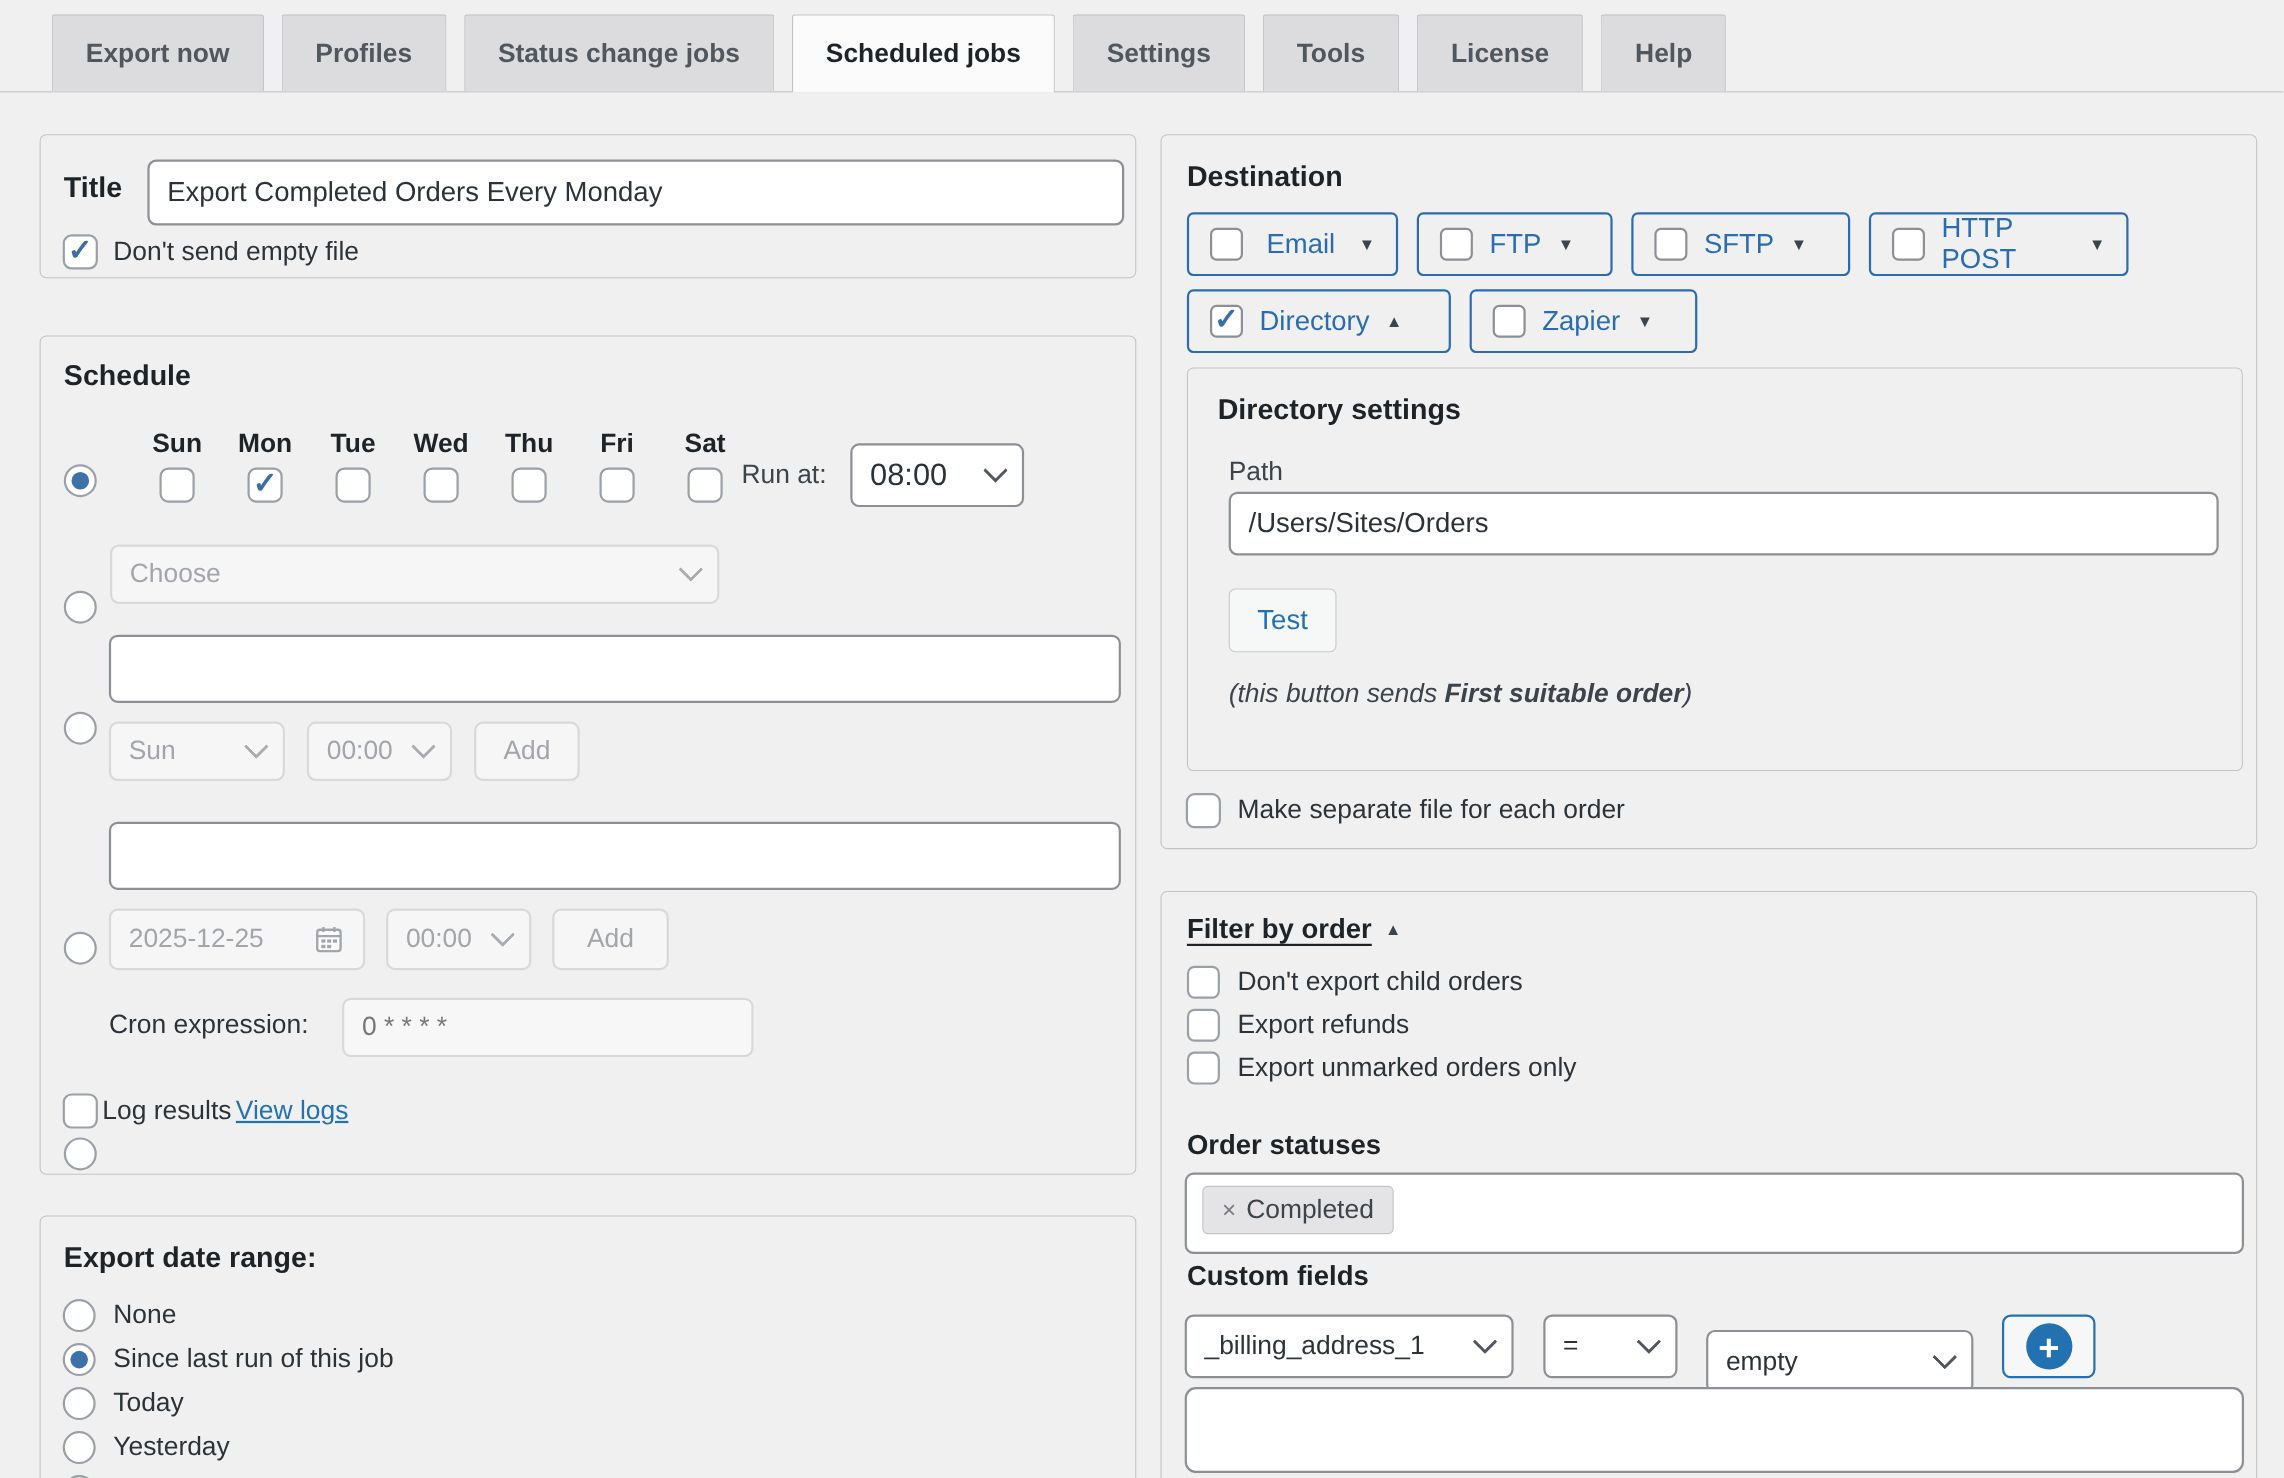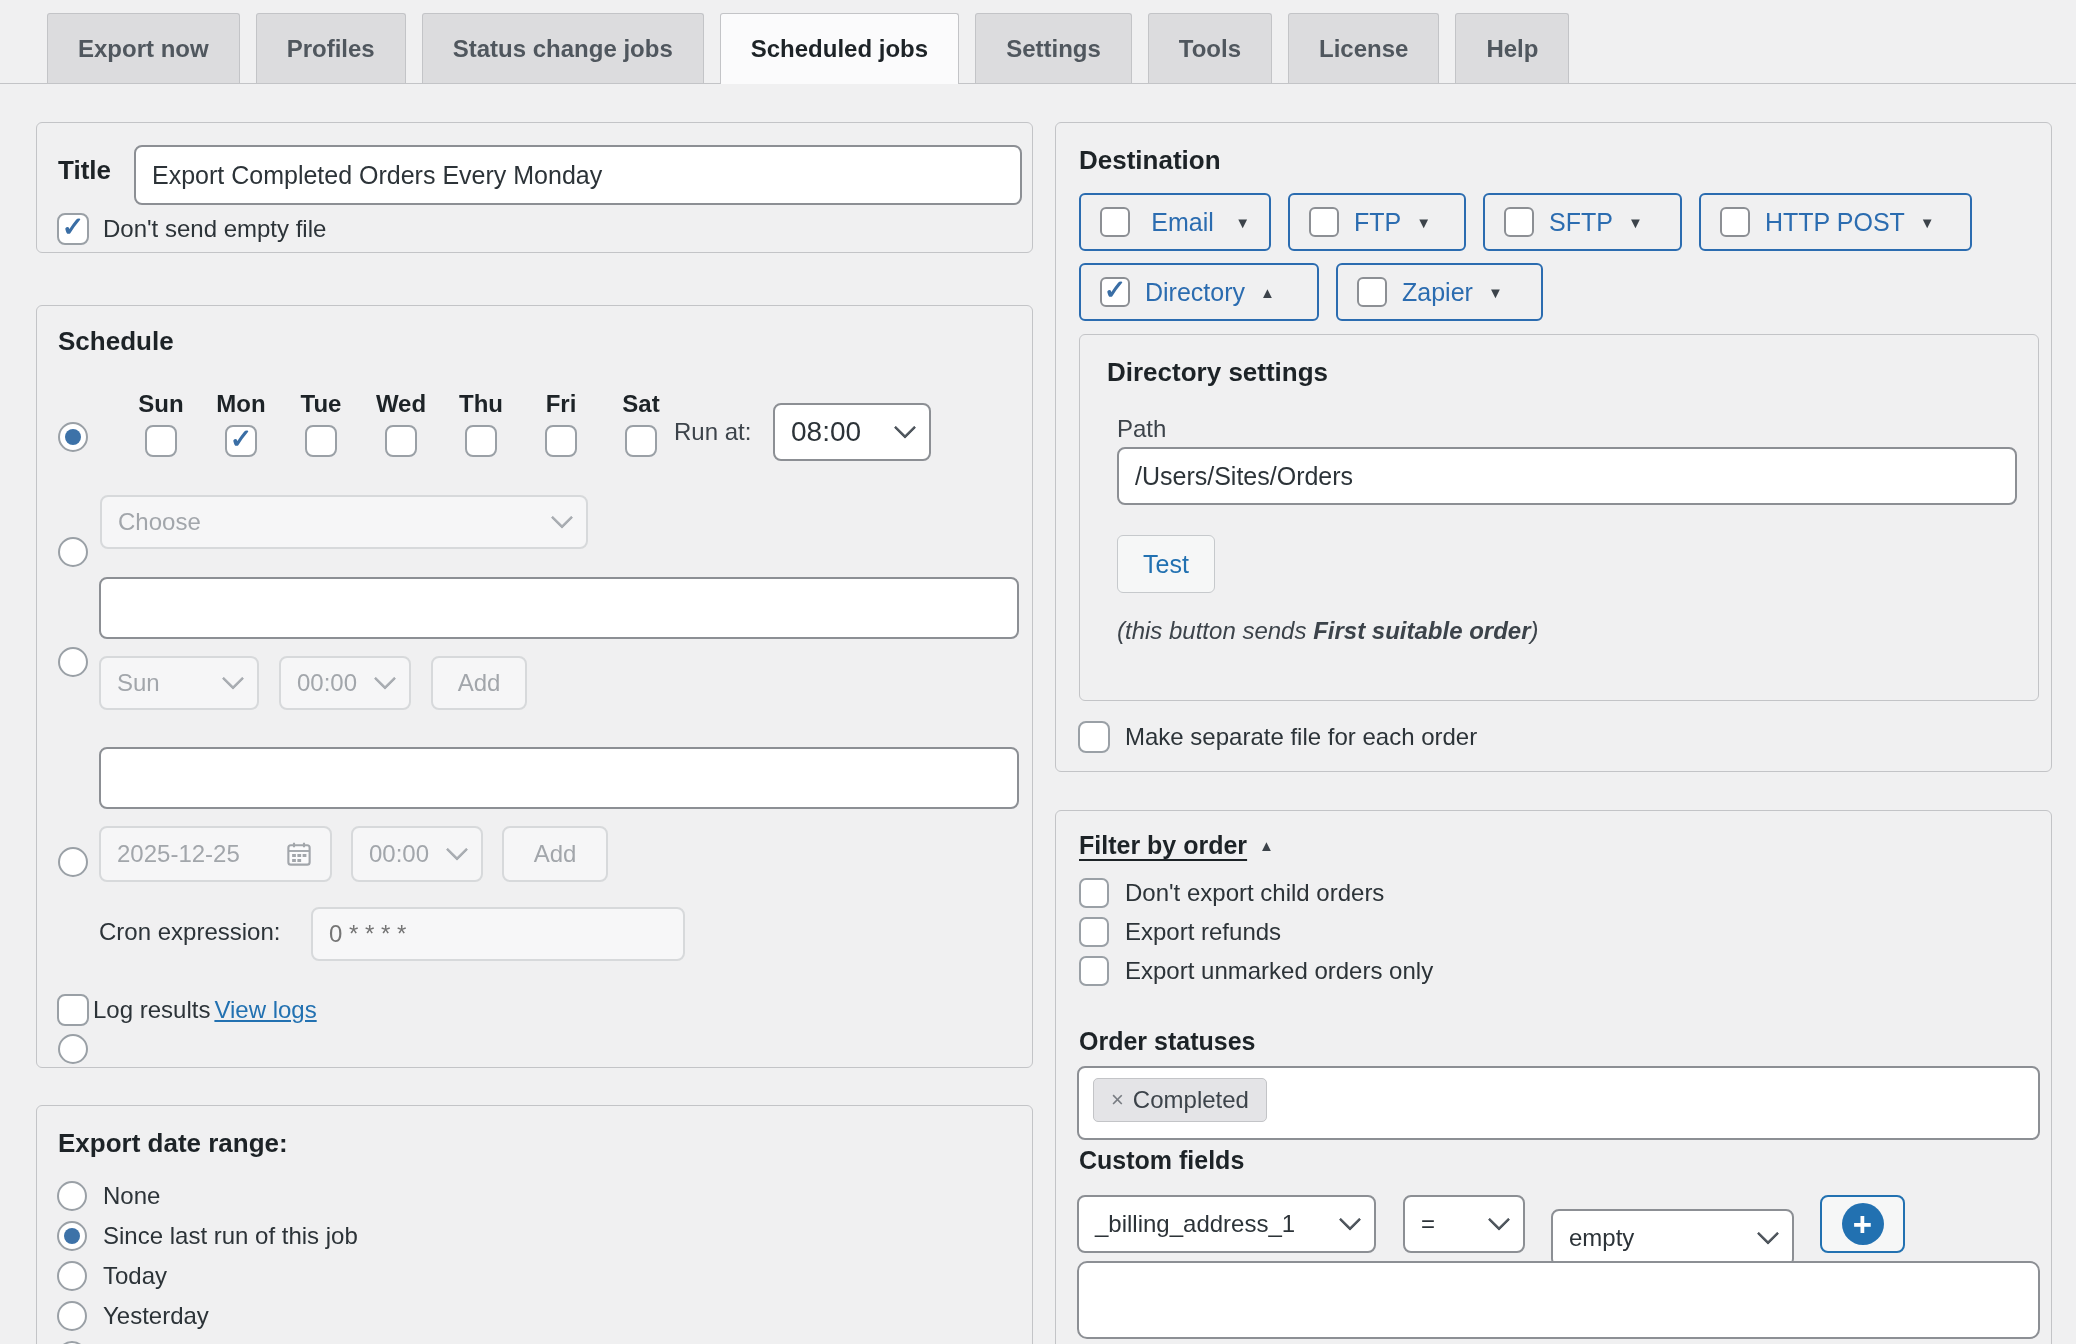--- a/index.html
+++ b/index.html
@@ -119,21 +119,21 @@
       <div class="cb"></div>
     </div>
   </div>
   <span class="lbl abs" style="left:637px;top:112px;color:#3c434a;">Run at:</span>
   <div class="select abs" style="left:736px;top:97px;width:158px;height:58px;font-size:28px;">
     <span>08:00</span>
     <span class="chev"></span>
   </div>
 
   <div class="radio abs" style="left:21px;top:201px;"></div>
-  <div class="select disabled abs" style="left:63px;top:189px;width:488px;height:54px;">
+  <div class="select disabled abs" style="left:63px;top:189px;width:554px;height:54px;">
     <span>Choose</span>
     <span class="chev"></span>
   </div>
 
   <div class="radio abs" style="left:21px;top:281px;"></div>
   <input class="input abs" style="left: 62px; top: 271px; width: 920px; height: 62px;">
   <div class="row abs" style="left:62px;top:350px;gap:20px;">
     <div class="select disabled" style="width:160px;height:54px;">
       <span>Sun</span>
       <span class="chev"></span>
@@ -219,21 +219,21 @@
     <div class="dest-btn" style="width:178px;">
       <div class="cb"></div>
       <span>FTP</span>
       <span class="caret">▼</span>
     </div>
     <div class="dest-btn" style="width:199px;">
       <div class="cb"></div>
       <span>SFTP</span>
       <span class="caret">▼</span>
     </div>
-    <div class="dest-btn" style="width:273px;">
+    <div class="dest-btn" style="width:236px;">
       <div class="cb"></div>
       <span>HTTP POST</span>
       <span class="caret">▼</span>
     </div>
   </div>
 
   <div class="row abs" style="left:23px;top:140px;gap:17px;">
     <div class="dest-btn" style="width:240px;">
       <div class="cb checked">
           <span class="mark">✓</span>

